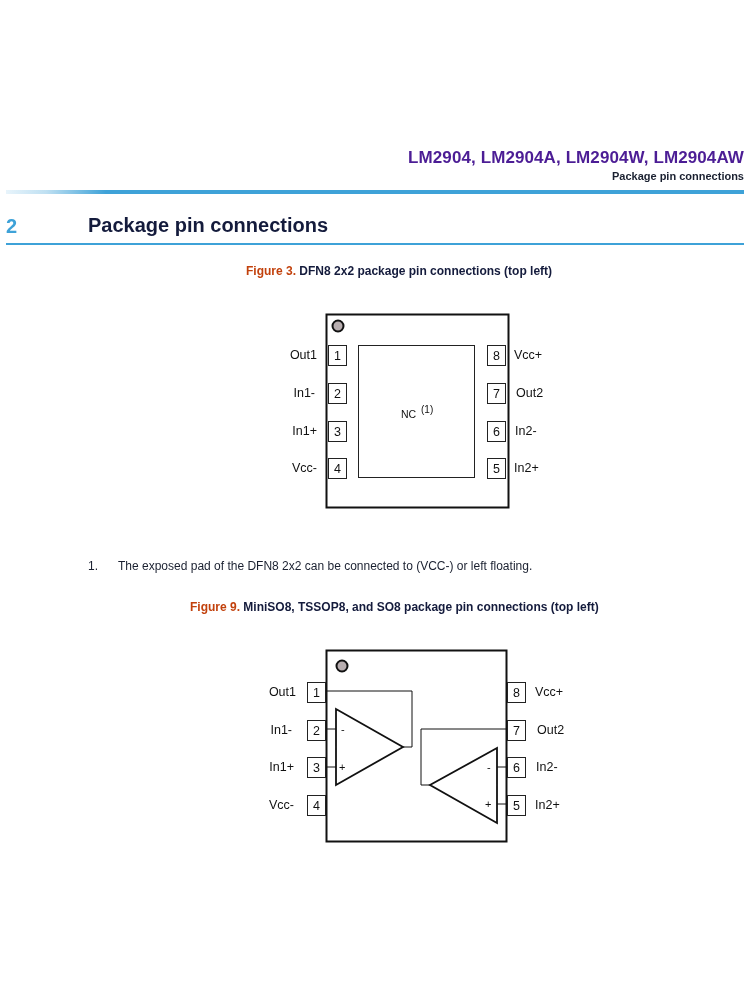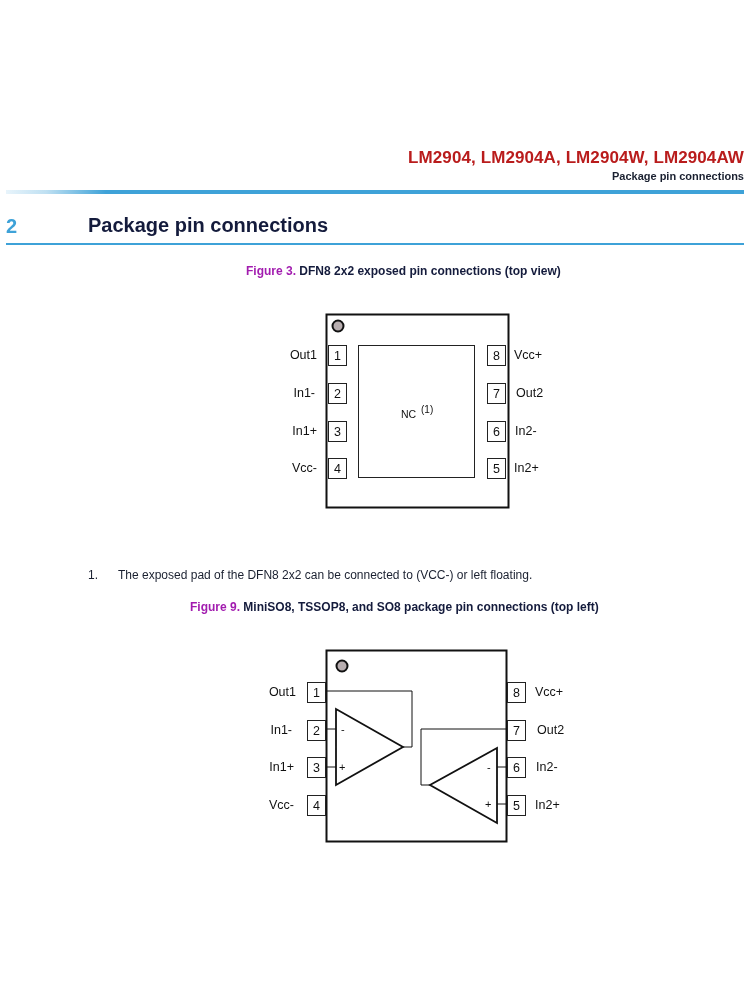--- a/index.html
+++ b/index.html
@@ -1,45 +1,45 @@
 <!DOCTYPE html>
 <html><head>
 <meta charset="utf-8">
 <style>
   html, body { margin: 0; padding: 0; background: #ffffff; }
   body { width: 750px; height: 1000px; position: relative; overflow: hidden;
          font-family: "Liberation Sans", sans-serif; color: #1a1a1a; }
   .hdr-title { position: absolute; right: 6px; top: 148px; font-size: 17px; font-weight: bold;
-               color: #b91c1c; letter-spacing: 0.1px; }
+               color: #4c1d95; letter-spacing: 0.1px; }
   .hdr-sub { position: absolute; right: 6px; top: 170px; font-size: 11px; font-weight: bold; color: #1a2030; }
   .hdr-rule { position: absolute; left: 6px; right: 6px; top: 190px; height: 4px;
               background: linear-gradient(to right, #e8f4fb 0px, #bfe0f2 40px, #3ea2d8 100px, #3ea2d8 100%); }
   .sec-num { position: absolute; left: 6px; top: 215px; font-size: 20px; font-weight: bold; color: #3ea2d8; }
   .sec-title { position: absolute; left: 88px; top: 214px; font-size: 20px; font-weight: bold; color: #141b3c; }
   .sec-rule { position: absolute; left: 6px; right: 6px; top: 243px; height: 1.5px; background: #3ea2d8; }
   .fig-cap { position: absolute; font-size: 12px; font-weight: bold; color: #141b3c; white-space: nowrap; }
-  .fig-cap .lbl { color: #a21caf; margin-top: 29px; }
-  .note { position: absolute; left: 88px; top: 559px; font-size: 12px; color: #1a2030; white-space: nowrap; margin-top: 9px; }
+  .fig-cap .lbl { color: #c2410c; margin-top: 29px; }
+  .note { position: absolute; left: 88px; top: 559px; font-size: 12px; color: #1a2030; white-space: nowrap; }
   .note .num { display: inline-block; width: 30px; }
   svg text { font-family: "Liberation Sans", sans-serif; }
 </style>
 </head>
 <body>
 
 <div class="hdr-title">LM2904, LM2904A, LM2904W, LM2904AW</div>
 <div class="hdr-sub">Package pin connections</div>
 <div class="hdr-rule"></div>
 
 <div class="sec-num">2</div>
 <div class="sec-title">Package pin connections</div>
 <div class="sec-rule"></div>
 
 <div class="fig-cap" style="left:246px; top:264px;">
   <span class="lbl">Figure 3.</span>
-  <span>DFN8 2x2 exposed pin connections (top view)</span>
+  <span>DFN8 2x2 package pin connections (top left)</span>
 </div>
 
 <svg style="position:absolute; left:0; top:0;" width="750" height="1000" viewBox="0 0 750 1000">
   <g>
     <rect x="326.5" y="314.5" width="182" height="193" fill="#fff" stroke="#111" stroke-width="2"></rect>
     <circle cx="338" cy="326" r="5.5" fill="#b8aeb0" stroke="#111" stroke-width="2"></circle>
     <rect x="358.5" y="345.5" width="116" height="132" fill="#fff" stroke="#222" stroke-width="1"></rect>
 
     <rect x="328.5" y="345.5" width="18" height="20" fill="#fff" stroke="#222" stroke-width="1"></rect>
     <rect x="328.5" y="383.5" width="18" height="20" fill="#fff" stroke="#222" stroke-width="1"></rect>

